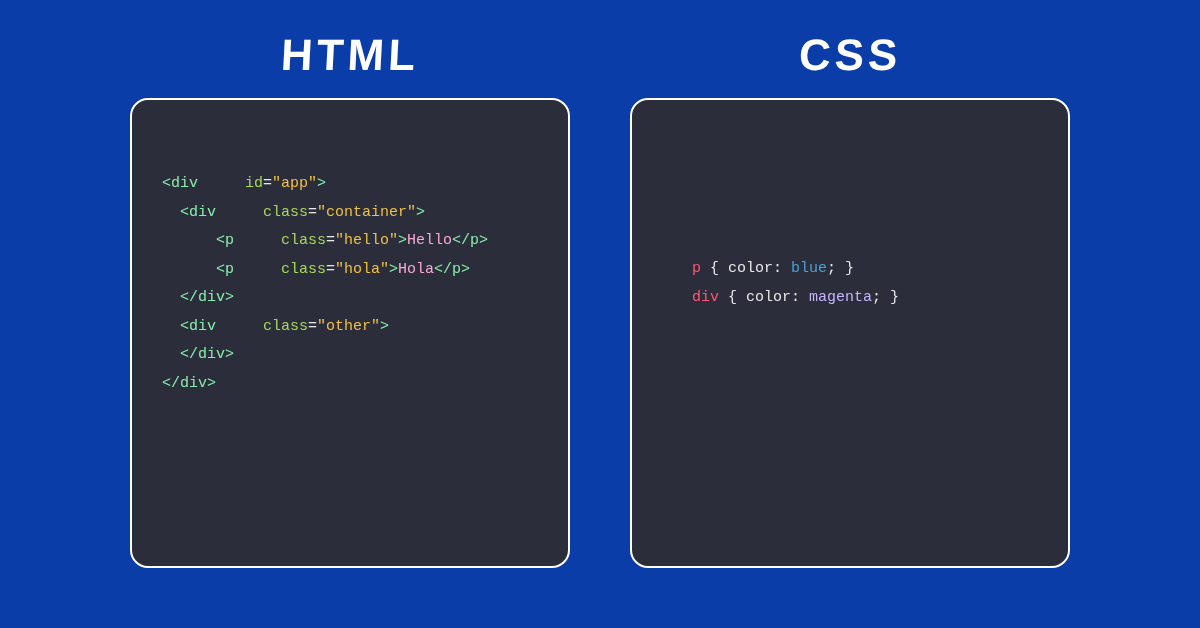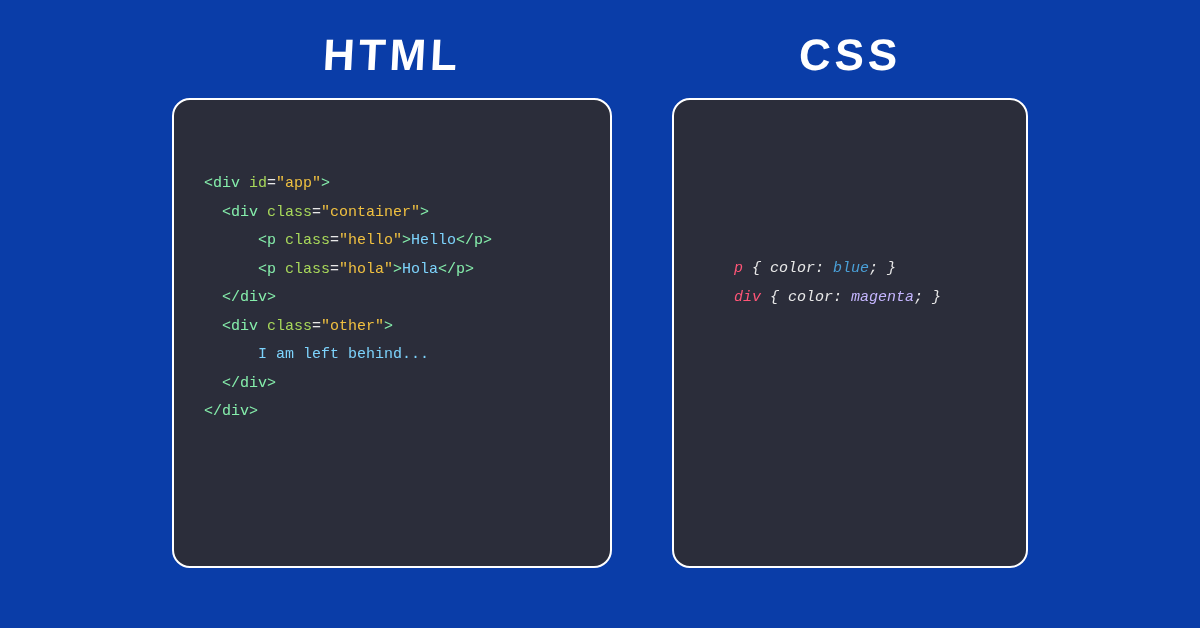--- a/index.html
+++ b/index.html
@@ -33,52 +33,50 @@
       border: 2px solid #ffffff;
       border-radius: 18px;
       width: 440px;
       height: 470px;
       padding: 70px 30px 30px 30px;
       font-size: 15px;
       line-height: 1.9;
       color: #e0e0e0;
     }
     .css-panel {
-      width: 356px;
+      width: 440px;
       padding-top: 155px;
       padding-left: 60px;
-      font-style: italic;
     }
     .indent-1 { padding-left: 18px; }
     .indent-3 { padding-left: 54px; }
     .tag { color: #86efac; }
-    .attr-name { color: #a8d85a; }
+    .attr-name { color: #a8d85a; margin-left: 38px; }
     .str-dbl { color: #f0c040; }
-    .plain { color: #7dd3fc; }
+    .plain { color: #f9a8d4; }
     .punct { color: #e8e8e8; }
     .sel { color: #ff5577; }
     .brace { color: #e8e8e8; }
     .prop { color: #e8e8e8; }
     .val-blue { color: #4aa0d8; }
     .val-mag { color: #c4b5fd; }
     .line { white-space: pre; }
   </style>
 </head>
 <body>
 
 <div class="panel-wrapper">
   <div class="panel-title">HTML</div>
   <div class="code-panel">
     <div class="line"><span class="tag">&lt;div </span><span class="attr-name">id</span><span class="punct">=</span><span class="str-dbl">"app"</span><span class="tag">&gt;</span></div>
     <div class="line indent-1"><span class="tag">&lt;div </span><span class="attr-name">class</span><span class="punct">=</span><span class="str-dbl">"container"</span><span class="tag">&gt;</span></div>
     <div class="line indent-3"><span class="tag">&lt;p </span><span class="attr-name">class</span><span class="punct">=</span><span class="str-dbl">"hello"</span><span class="tag">&gt;</span><span class="plain">Hello</span><span class="tag">&lt;/p&gt;</span></div>
     <div class="line indent-3"><span class="tag">&lt;p </span><span class="attr-name">class</span><span class="punct">=</span><span class="str-dbl">"hola"</span><span class="tag">&gt;</span><span class="plain">Hola</span><span class="tag">&lt;/p&gt;</span></div>
     <div class="line indent-1"><span class="tag">&lt;/div&gt;</span></div>
     <div class="line indent-1"><span class="tag">&lt;div </span><span class="attr-name">class</span><span class="punct">=</span><span class="str-dbl">"other"</span><span class="tag">&gt;</span></div>
-    <div class="line indent-3"><span class="plain">I am left behind...</span></div>
     <div class="line indent-1"><span class="tag">&lt;/div&gt;</span></div>
     <div class="line"><span class="tag">&lt;/div&gt;</span></div>
   </div>
 </div>
 
 <div class="panel-wrapper">
   <div class="panel-title">CSS</div>
   <div class="code-panel css-panel">
     <div class="line"><span class="sel">p </span><span class="brace">{ </span><span class="prop">color</span><span class="punct">: </span><span class="val-blue">blue</span><span class="punct">; </span><span class="brace">}</span></div>
     <div class="line"><span class="sel">div </span><span class="brace">{ </span><span class="prop">color</span><span class="punct">: </span><span class="val-mag">magenta</span><span class="punct">; </span><span class="brace">}</span></div>

